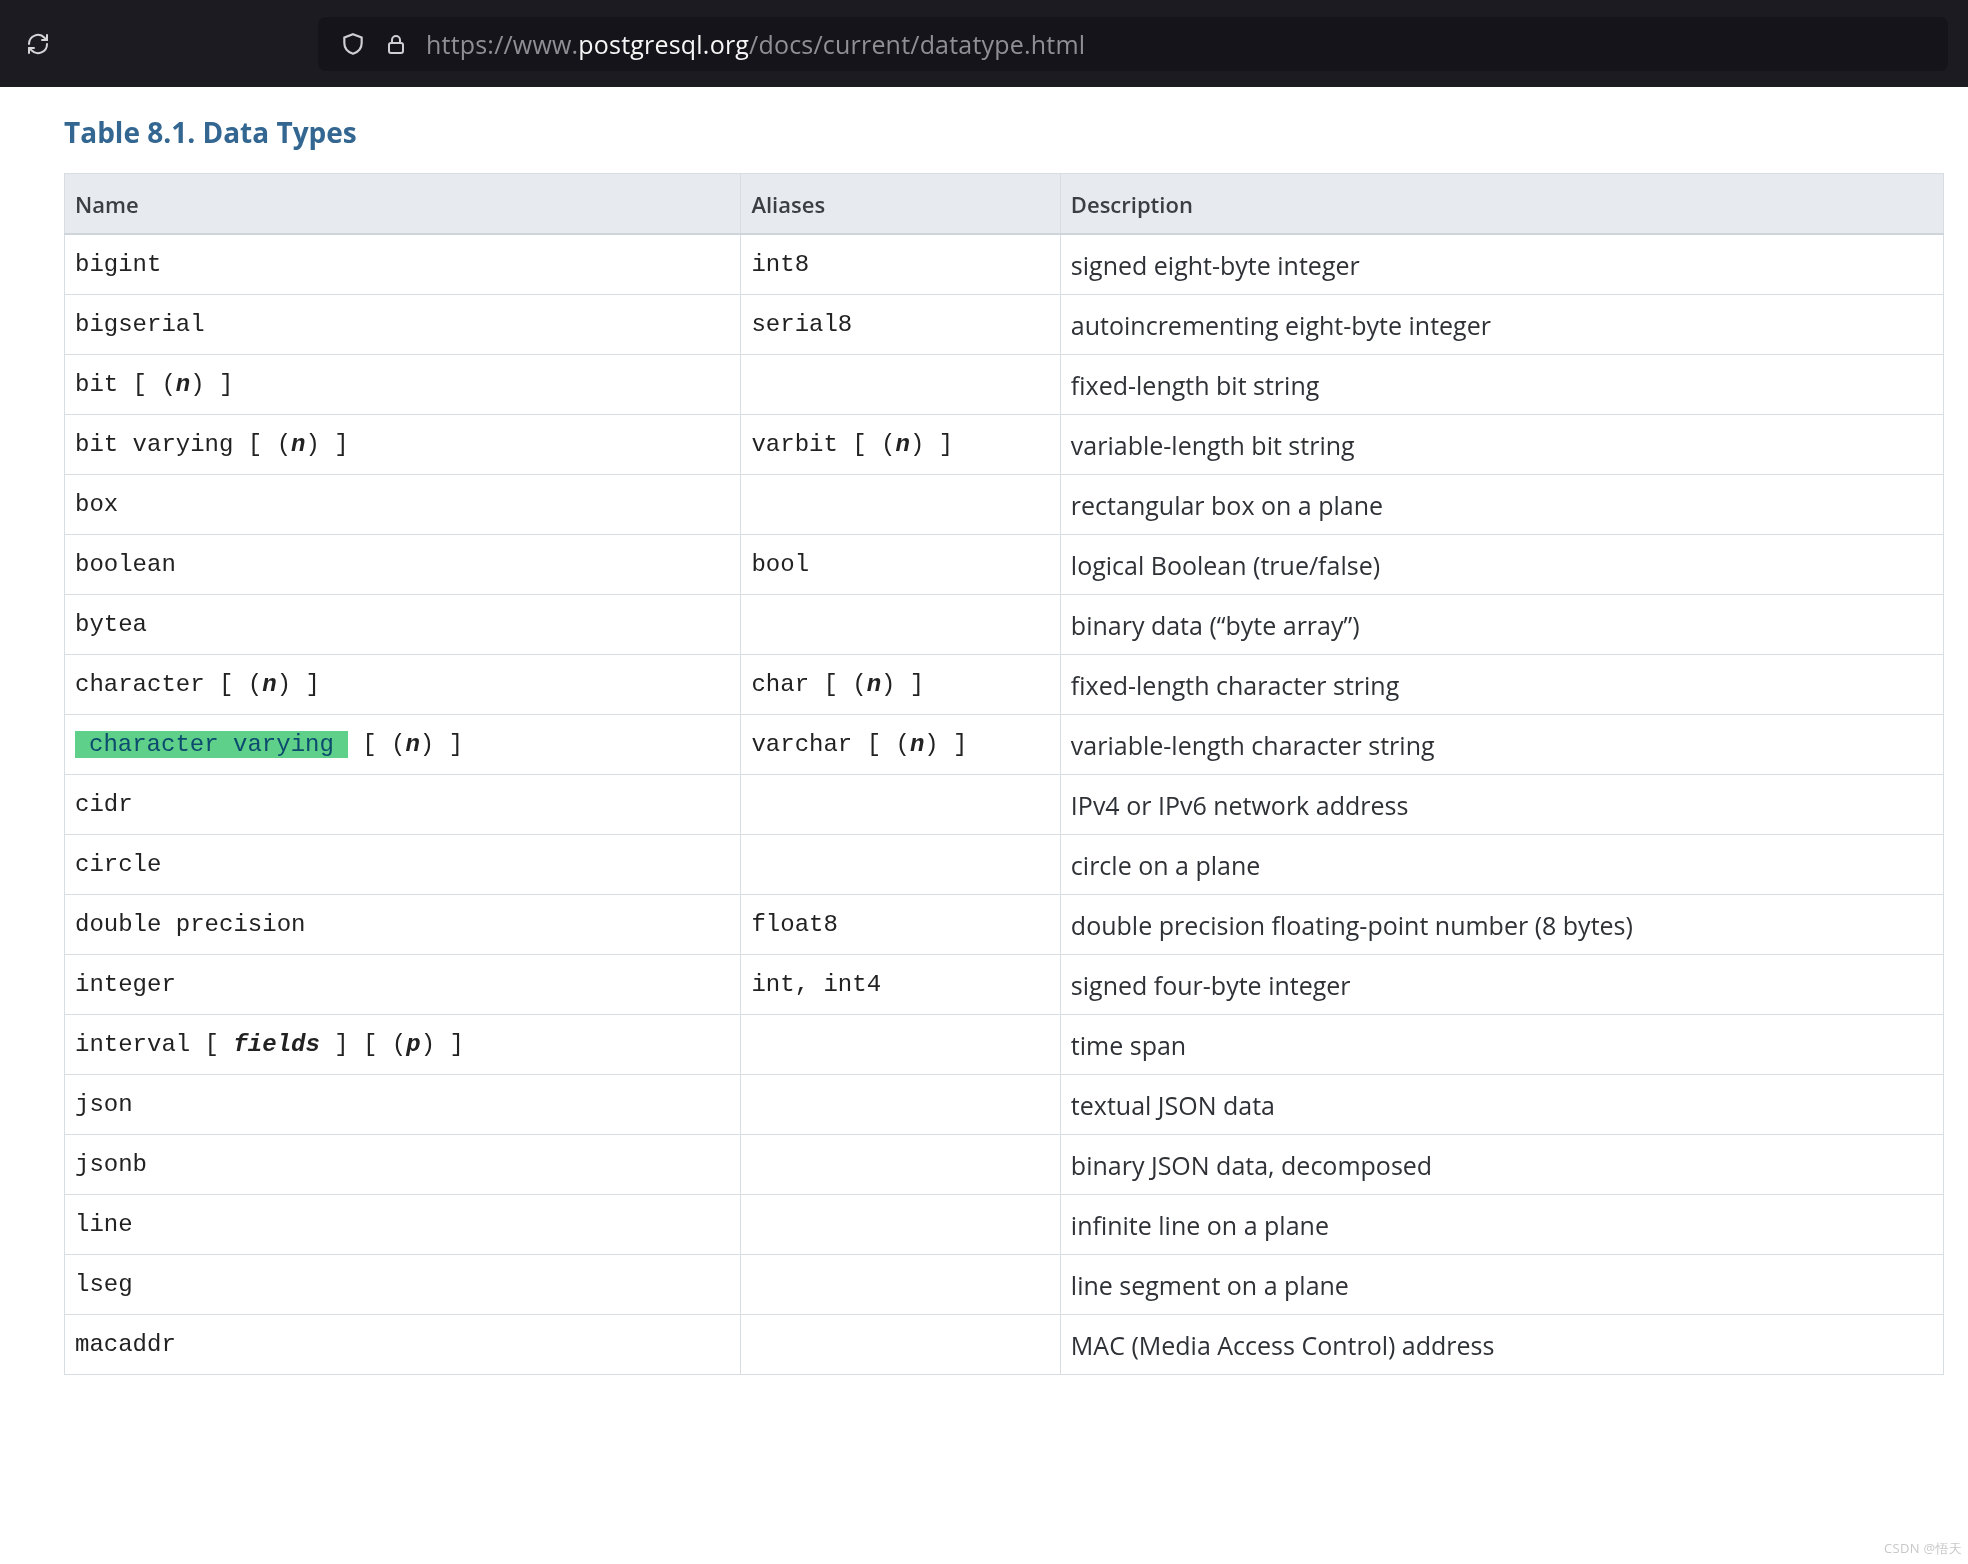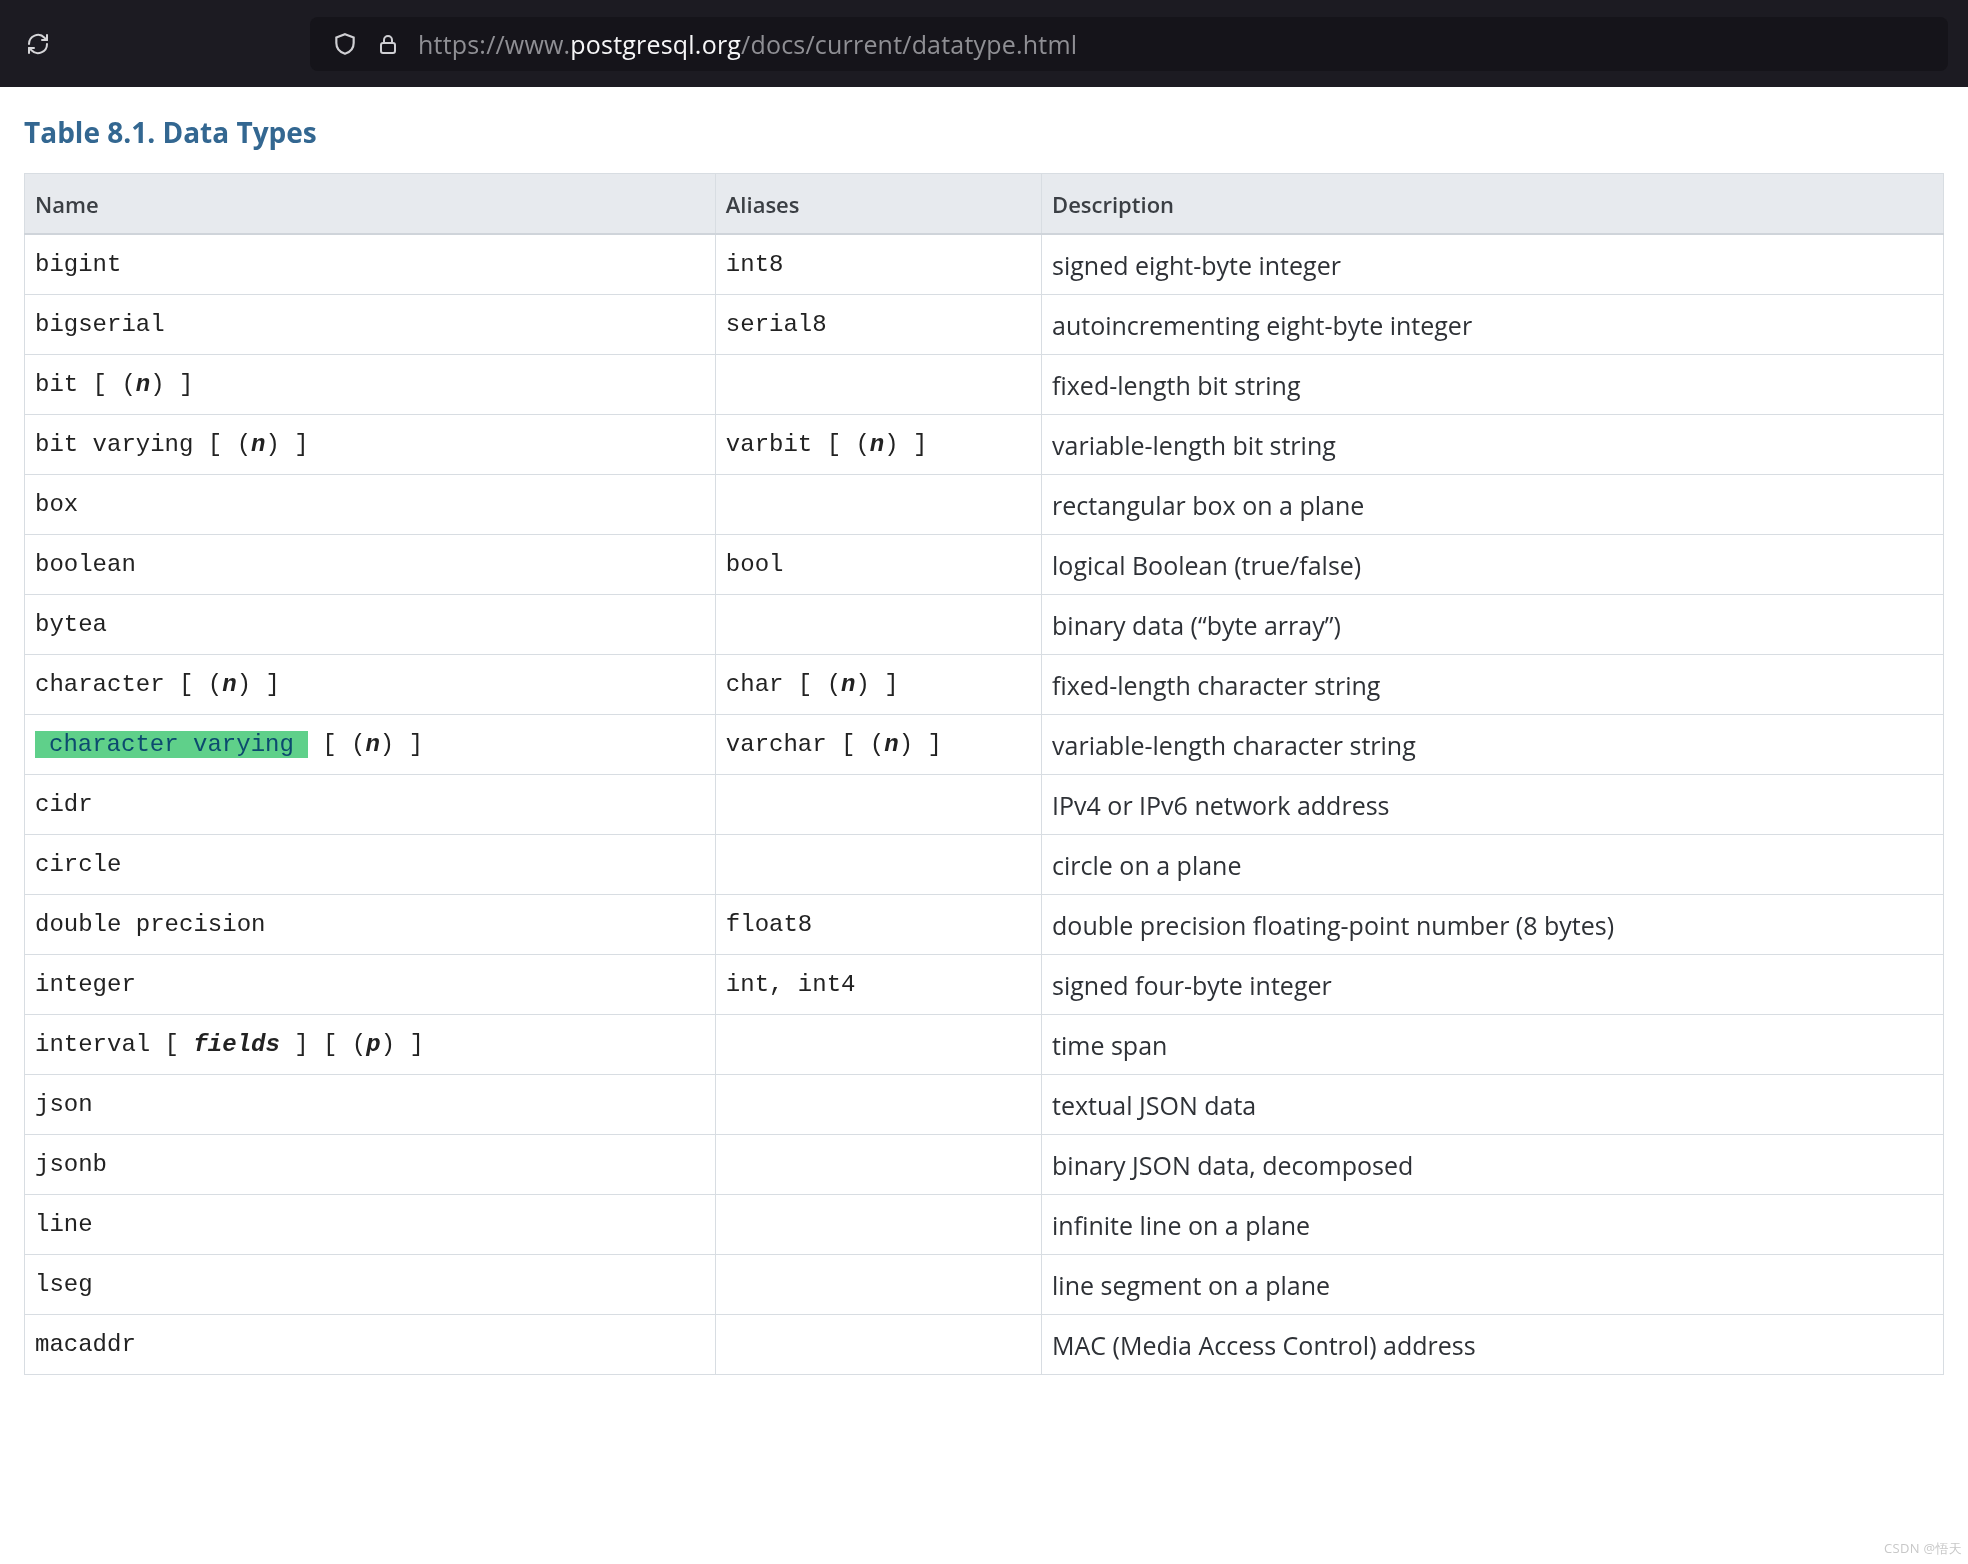--- a/index.html
+++ b/index.html
@@ -8,21 +8,21 @@
     font-family: "Segoe UI", "Open Sans", Arial, Helvetica, sans-serif;
     background: #ffffff;
     color: #1a1a1a;
   }
   .browser-bar {
     background: #1c1b22;
     height: 87px;
     display: flex;
     align-items: center;
     padding: 0 20px;
-    gap: 14px;
+    gap: 22px;
   }
   .reload-btn {
     width: 36px; height: 36px;
     display: flex; align-items: center; justify-content: center;
     border-radius: 4px;
     background: transparent;
     border: none;
   }
   .reload-btn svg { stroke: #d5d5d8; }
   .url-field {
@@ -41,20 +41,21 @@
   .url-text {
     color: #8f8f94;
     font-size: 25px;
     letter-spacing: 0.2px;
     white-space: nowrap;
   }
   .url-text .domain { color: #f6f6f7; }
 
   .page {
     padding: 26px 24px 0 24px;
+    margin-left: 40px;
   }
   .table-caption {
     color: #336791;
     font-weight: 700;
     font-size: 28px;
     margin-bottom: 22px;
   }
   table.dt {
     border-collapse: collapse;
     width: 100%;

